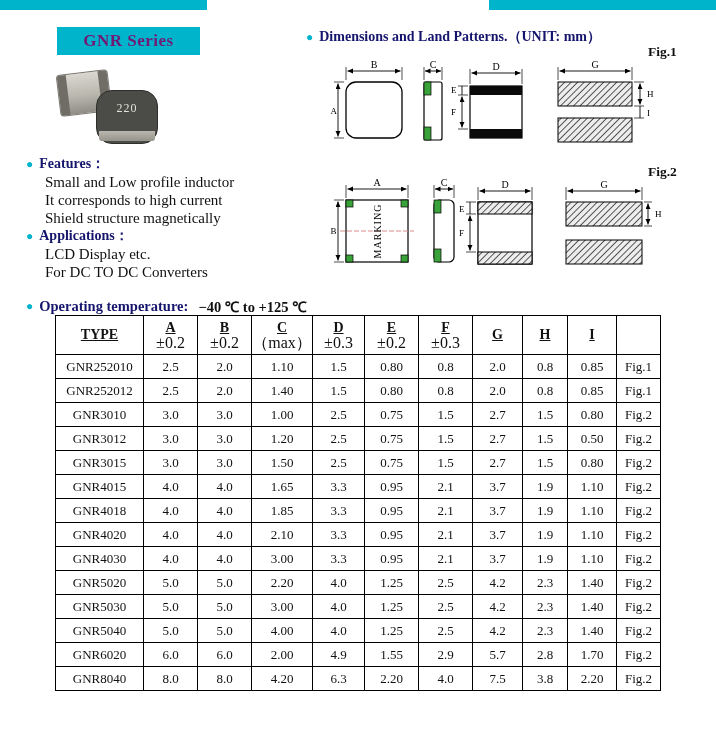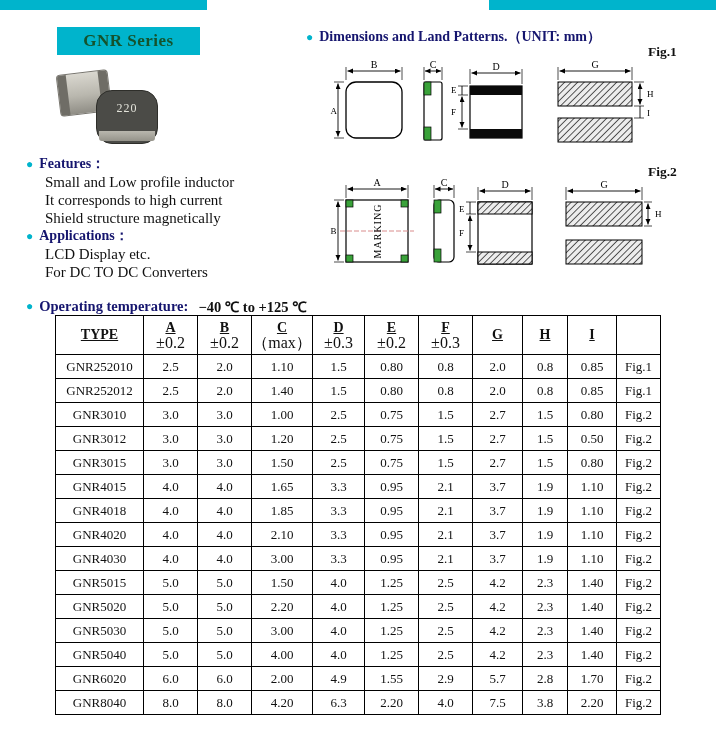--- a/index.html
+++ b/index.html
@@ -5,21 +5,21 @@
   html,body{margin:0;padding:0;}
   body{width:716px;height:749px;position:relative;background:#fff;
        font-family:"Liberation Serif",serif;overflow:hidden;color:#111;}
 
   .topbar{position:absolute;top:0;height:10px;background:#00b4cc;}
   .topbar.left{left:0;width:207px;}
   .topbar.right{right:0;width:227px;}
 
   .series-badge{position:absolute;left:57px;top:27px;width:143px;height:28px;
     background:#00b4cc;display:flex;align-items:center;justify-content:center;}
-  .series-badge span{color:#14532d;font-weight:bold;font-size:17px;letter-spacing:.5px;}
+  .series-badge span{color:#701a75;font-weight:bold;font-size:17px;letter-spacing:.5px;}
 
   
   .photo{position:absolute;left:56px;top:66px;width:108px;height:82px;}
   .comp-a{position:absolute;left:2px;top:6px;width:50px;height:40px;
     background:linear-gradient(180deg,#d9d7cf,#b9b7ae 55%,#8f8d85);
     border:1px solid #77756e;border-radius:4px;transform:rotate(-7deg);}
   .comp-a .term{position:absolute;top:0;bottom:0;width:9px;background:#6f6d66;}
   .comp-a .term.l{left:0;border-radius:3px 0 0 3px;}
   .comp-a .term.r{right:0;border-radius:0 3px 3px 0;}
   .comp-b{position:absolute;left:40px;top:24px;width:60px;height:52px;
@@ -426,33 +426,20 @@
           <td>3.00</td>
           <td>3.3</td>
           <td>0.95</td>
           <td>2.1</td>
           <td>3.7</td>
           <td>1.9</td>
           <td>1.10</td>
           <td>Fig.2</td>
         </tr>
         <tr>
-          <td>GNR5015</td>
-          <td>5.0</td>
-          <td>5.0</td>
-          <td>1.50</td>
-          <td>4.0</td>
-          <td>1.25</td>
-          <td>2.5</td>
-          <td>4.2</td>
-          <td>2.3</td>
-          <td>1.40</td>
-          <td>Fig.2</td>
-        </tr>
-        <tr>
           <td>GNR5020</td>
           <td>5.0</td>
           <td>5.0</td>
           <td>2.20</td>
           <td>4.0</td>
           <td>1.25</td>
           <td>2.5</td>
           <td>4.2</td>
           <td>2.3</td>
           <td>1.40</td>

